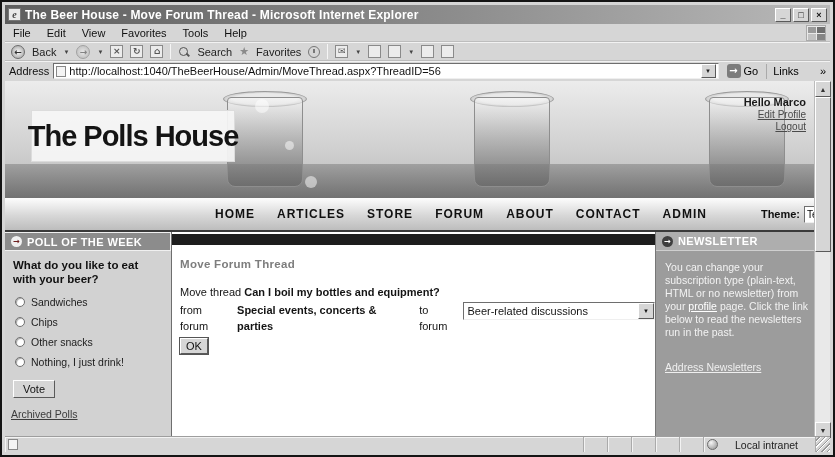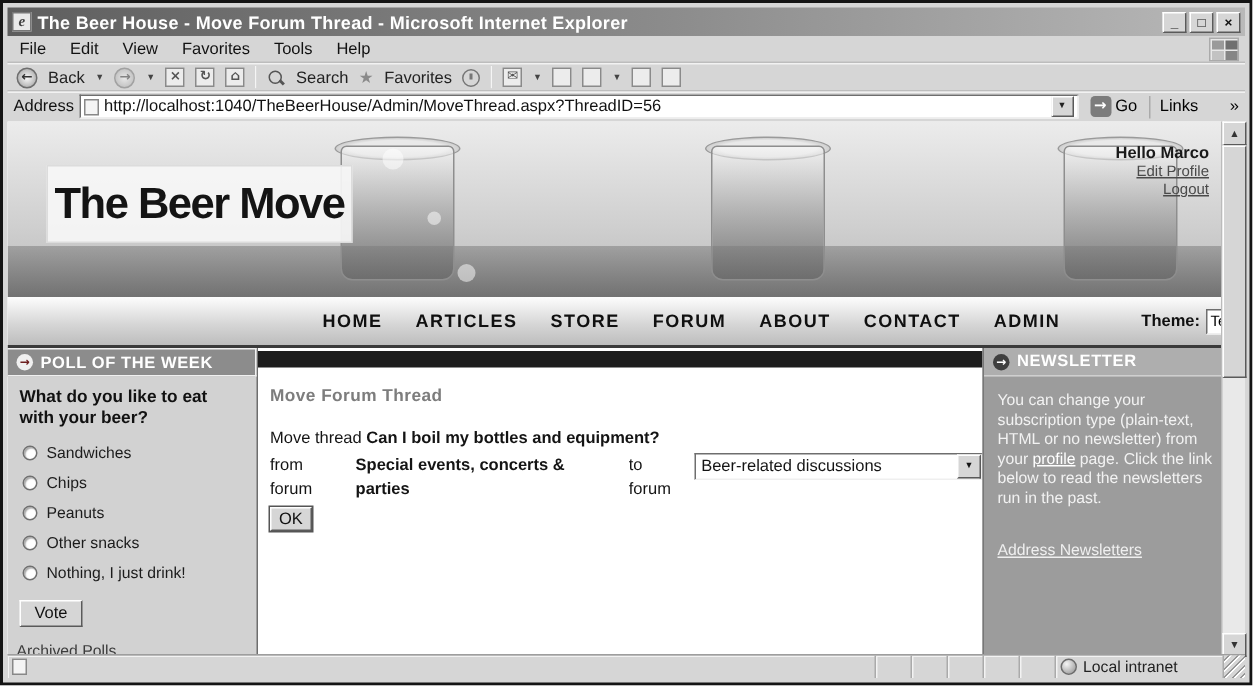--- a/index.html
+++ b/index.html
@@ -112,21 +112,21 @@
   .news-col { width:163px; background:#9c9c9c; border-left:1px solid #777; font-size:10.5px; position:relative; }
   .news-col .box-header { background:#aeaeae; border-bottom:1px solid #cfcfcf; }
   .news-col .hdr-ico { background:#3f3f3f; color:#fff; }
   .news-body { padding:10px 9px 0 9px; color:#f2f2f2; line-height:13px; }
   .news-body a { color:#fff; text-decoration:underline; }
   .archived-news { display:inline-block; margin:22px 0 0 9px; color:#efefef; text-decoration:underline; }
 
   
   .statusbar { position:absolute; left:3px; right:3px; bottom:3px; height:16px; background:#d6d6d6;
     border-top:1px solid #9e9e9e; display:flex; align-items:stretch; font-size:10.5px; color:#222; }
-  .st-cell { border-right:1px solid #aaa; box-shadow:inset 1px 1px 0 #f3f3f3; display:flex; align-items:center; padding:0 3px; gap:4px; }
+  .st-cell { border-right:1px solid #aaa; box-shadow:inset 1px 1px 0 #f3f3f3; display:flex; align-items:center; padding:0 3px; gap:17px; }
   .st-main { flex:1; }
   .st-small { width:24px; }
   .st-zone { width:112px; }
   .globe { width:11px; height:11px; border-radius:50%; background:radial-gradient(circle at 35% 30%,#f5f5f5,#8f8f8f); border:1px solid #6c6c6c; }
   .grip { width:14px; background:repeating-linear-gradient(135deg,#d6d6d6 0 2px,#969696 2px 3px,#fff 3px 4px); }
 
   
   .glass { position:absolute; width:84px; height:96px; top:10px; }
   .glass .body { position:absolute; left:4px; top:6px; right:4px; bottom:0;
     background:linear-gradient(to bottom,rgba(250,250,250,.55),rgba(160,160,160,.55) 45%,rgba(105,105,105,.8));
@@ -222,21 +222,21 @@
           <div class="body"></div>
         </div>
       <div class="glass" style="left:700px">
           <div class="rim"></div>
           <div class="body"></div>
         </div>
       <div class="foam" style="left:250px;top:18px;width:14px;height:14px"></div>
       <div class="foam" style="left:280px;top:60px;width:9px;height:9px"></div>
       <div class="foam" style="left:300px;top:95px;width:12px;height:12px"></div>
       <div class="logo-box">
-        <span class="logo-text">The Beer Move</span>
+        <span class="logo-text">The Polls House</span>
       </div>
       <div class="user-box">
         <span class="greeting">Hello Marco</span>
         <a class="user-link">Edit Profile</a>
         <a class="user-link">Logout</a>
       </div>
     </div>
 
     <div class="navbar">
       <span class="nav-item">HOME</span>
@@ -267,24 +267,20 @@
           <div class="poll-opt">
             <span class="radio"></span>
             <span class="opt-label">Sandwiches</span>
           </div>
           <div class="poll-opt">
             <span class="radio"></span>
             <span class="opt-label">Chips</span>
           </div>
           <div class="poll-opt">
             <span class="radio"></span>
-            <span class="opt-label">Peanuts</span>
-          </div>
-          <div class="poll-opt">
-            <span class="radio"></span>
             <span class="opt-label">Other snacks</span>
           </div>
           <div class="poll-opt">
             <span class="radio"></span>
             <span class="opt-label">Nothing, I just drink!</span>
           </div>
         </div>
         <button class="vote-btn">Vote</button>
         <br>
         <a class="archived-polls">Archived Polls</a>

